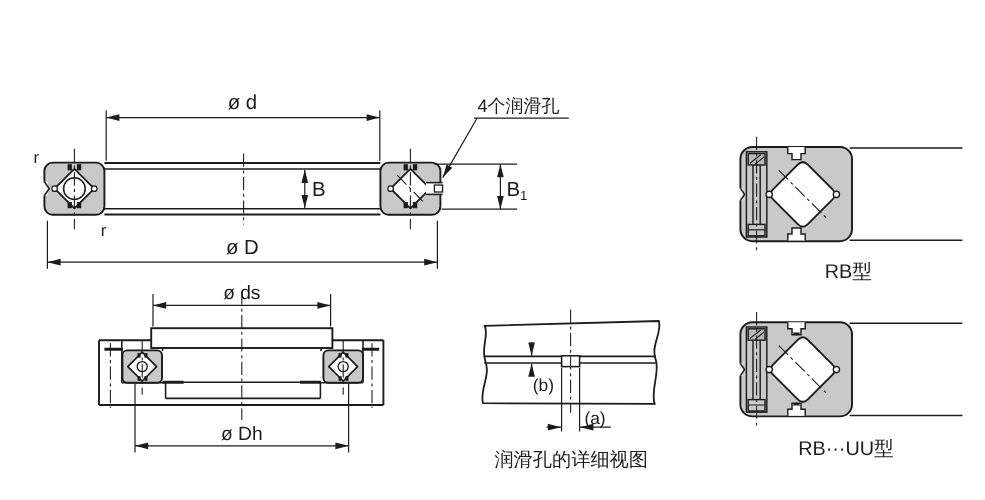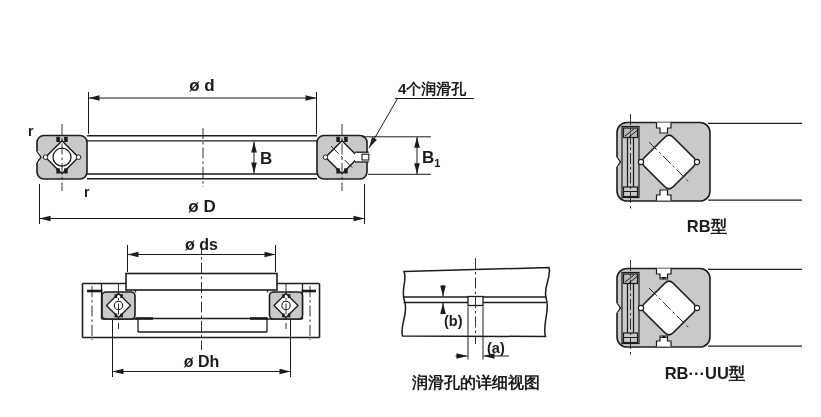--- a/index.html
+++ b/index.html
@@ -1,16 +1,16 @@
 <!DOCTYPE html>
 <html><head>
 <meta charset="utf-8">
 <style>
   html,body{margin:0;padding:0;background:#fff;}
-  .stage{width:821px;height:417px;background:#fff;position:relative;overflow:hidden;font-weight:bold;}
+  .stage{width:821px;height:417px;background:#fff;position:relative;overflow:hidden;}
   svg{display:block;}
   text{fill:#1c1c1c;font-family:"Liberation Sans","DejaVu Sans",sans-serif;}
   .ol   {stroke:#1c1c1c;stroke-width:1.6;fill:none;stroke-linecap:butt;}
   .ol2  {stroke:#1c1c1c;stroke-width:1.3;fill:none;}
   .thin {stroke:#1c1c1c;stroke-width:1;fill:none;}
   .dim  {stroke:#1c1c1c;stroke-width:1;fill:none;}
   .cl   {stroke:#1c1c1c;stroke-width:0.9;fill:none;stroke-dasharray:11 3 2.5 3;}
   .part {stroke:#1c1c1c;stroke-width:1.6;}
   .wf   {fill:#fff;}
   .blk  {fill:#1c1c1c;stroke:none;}

